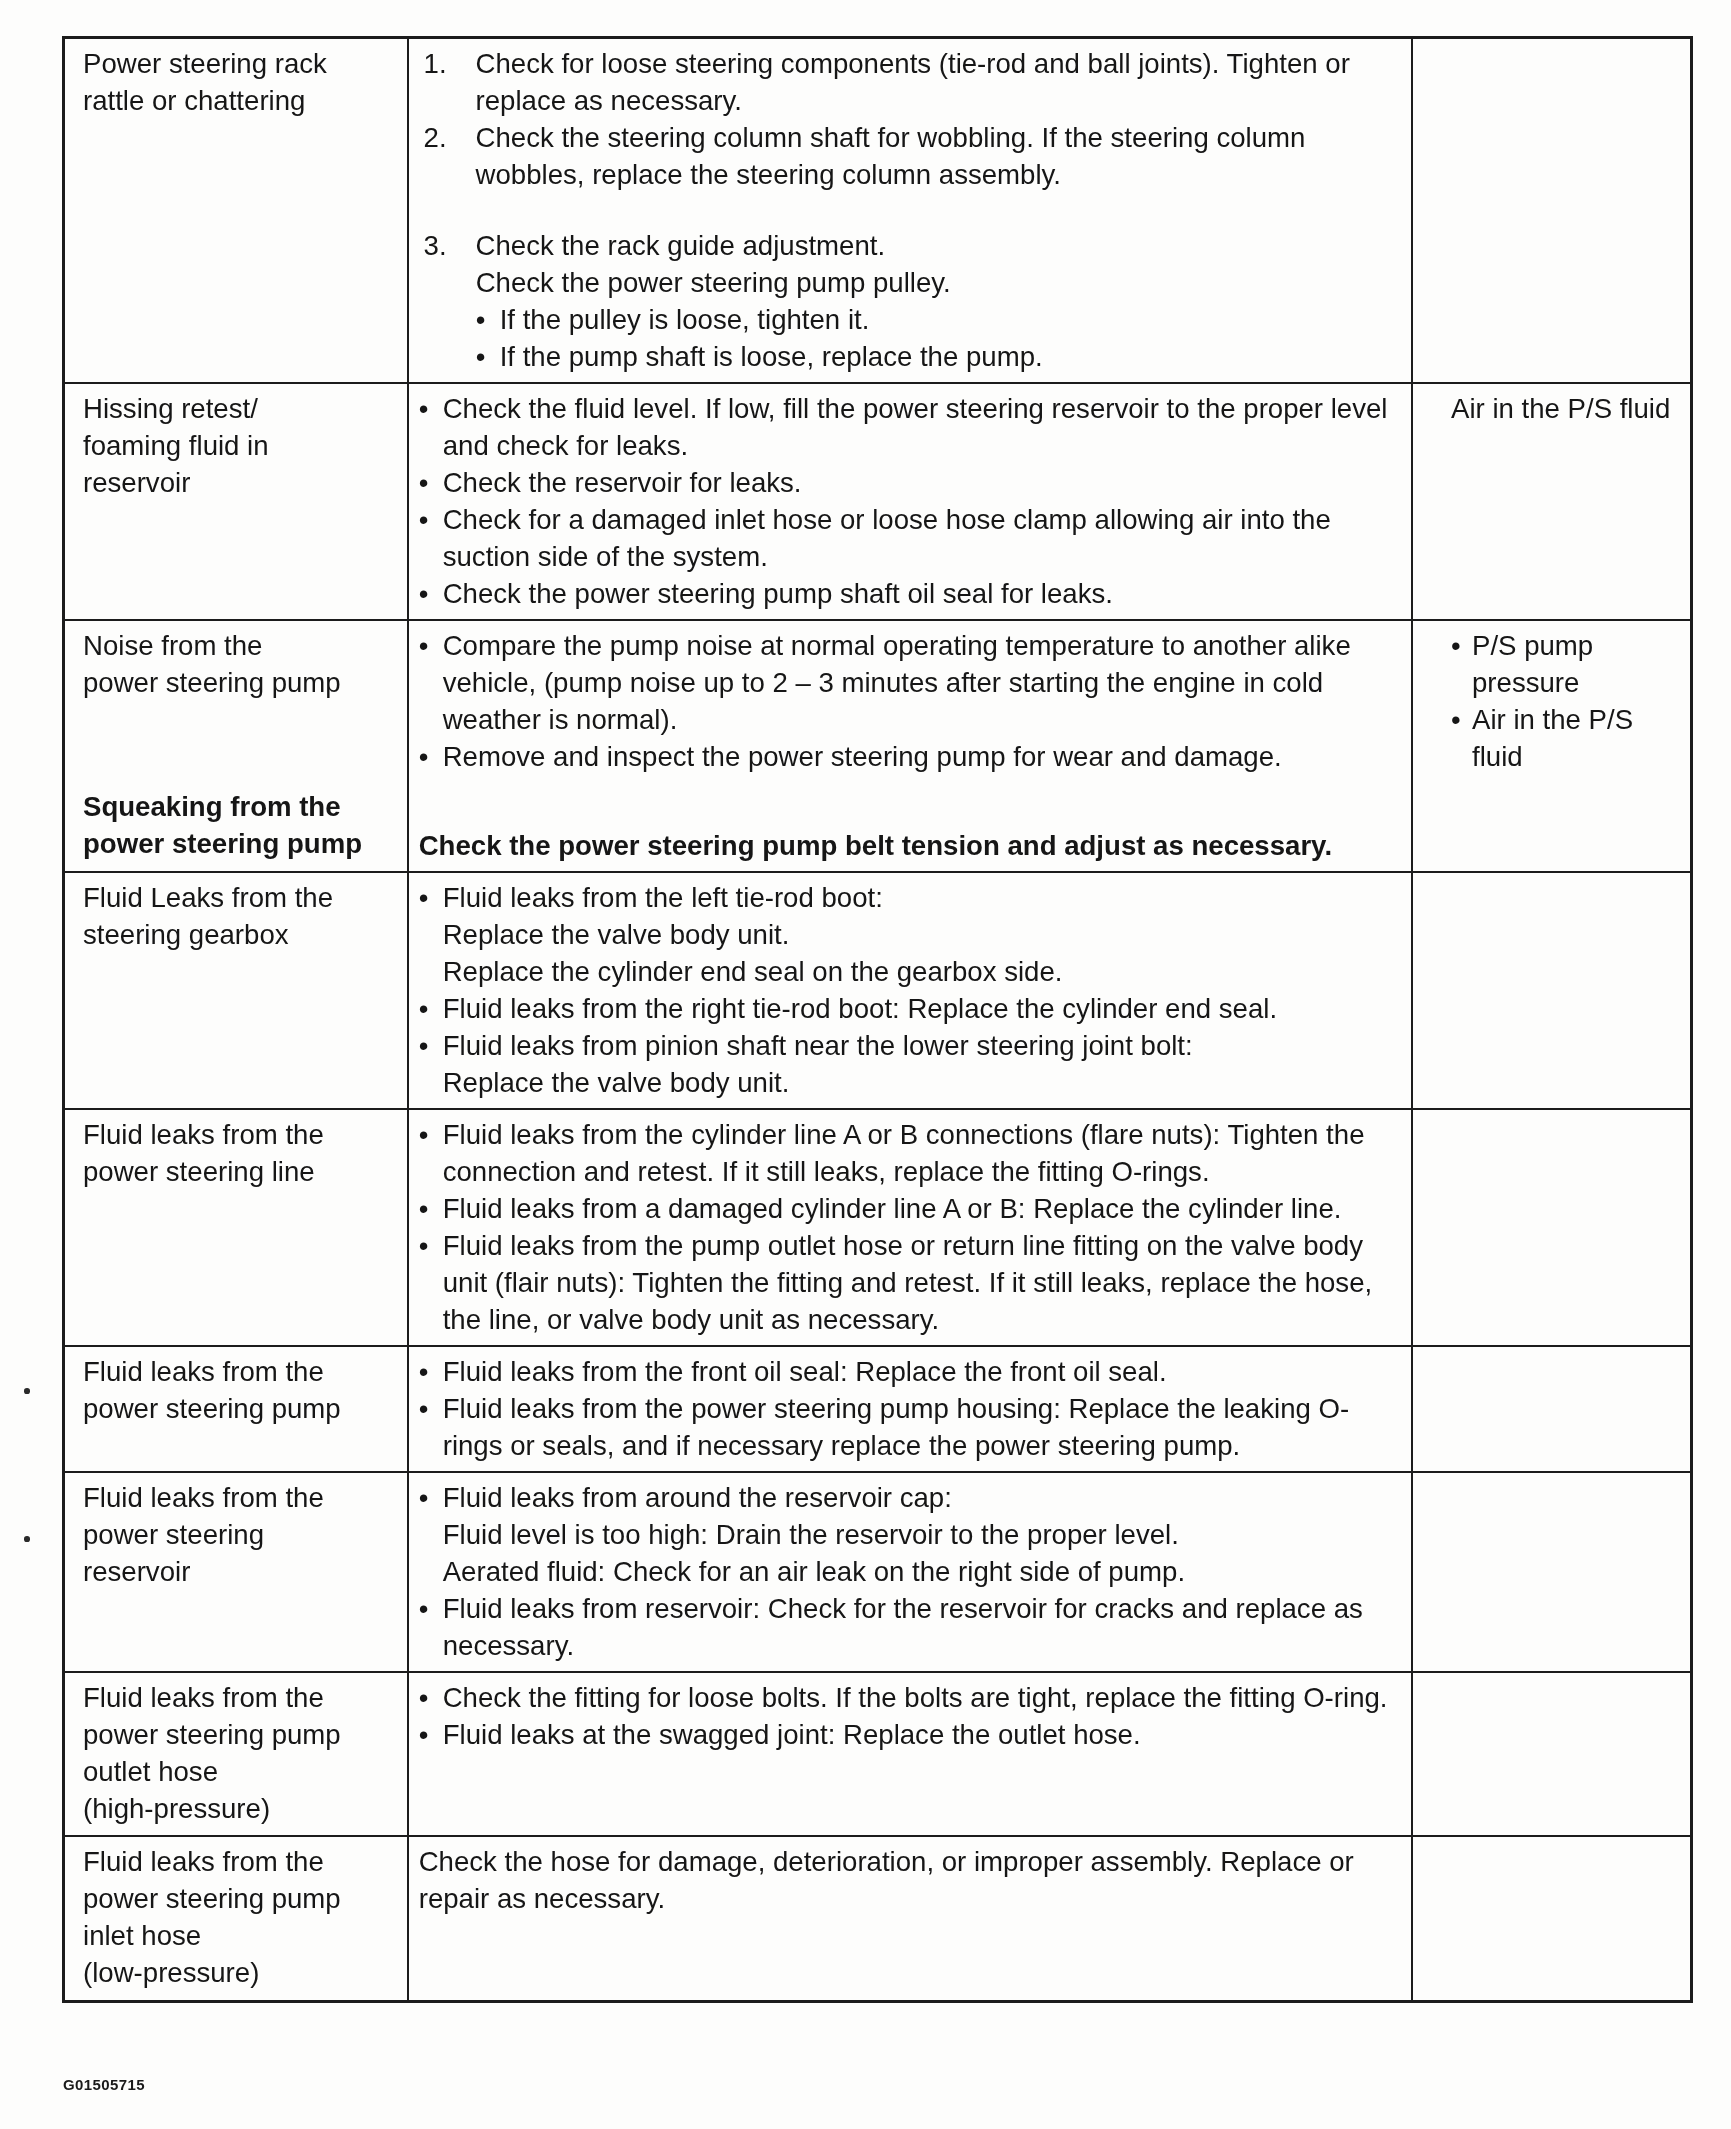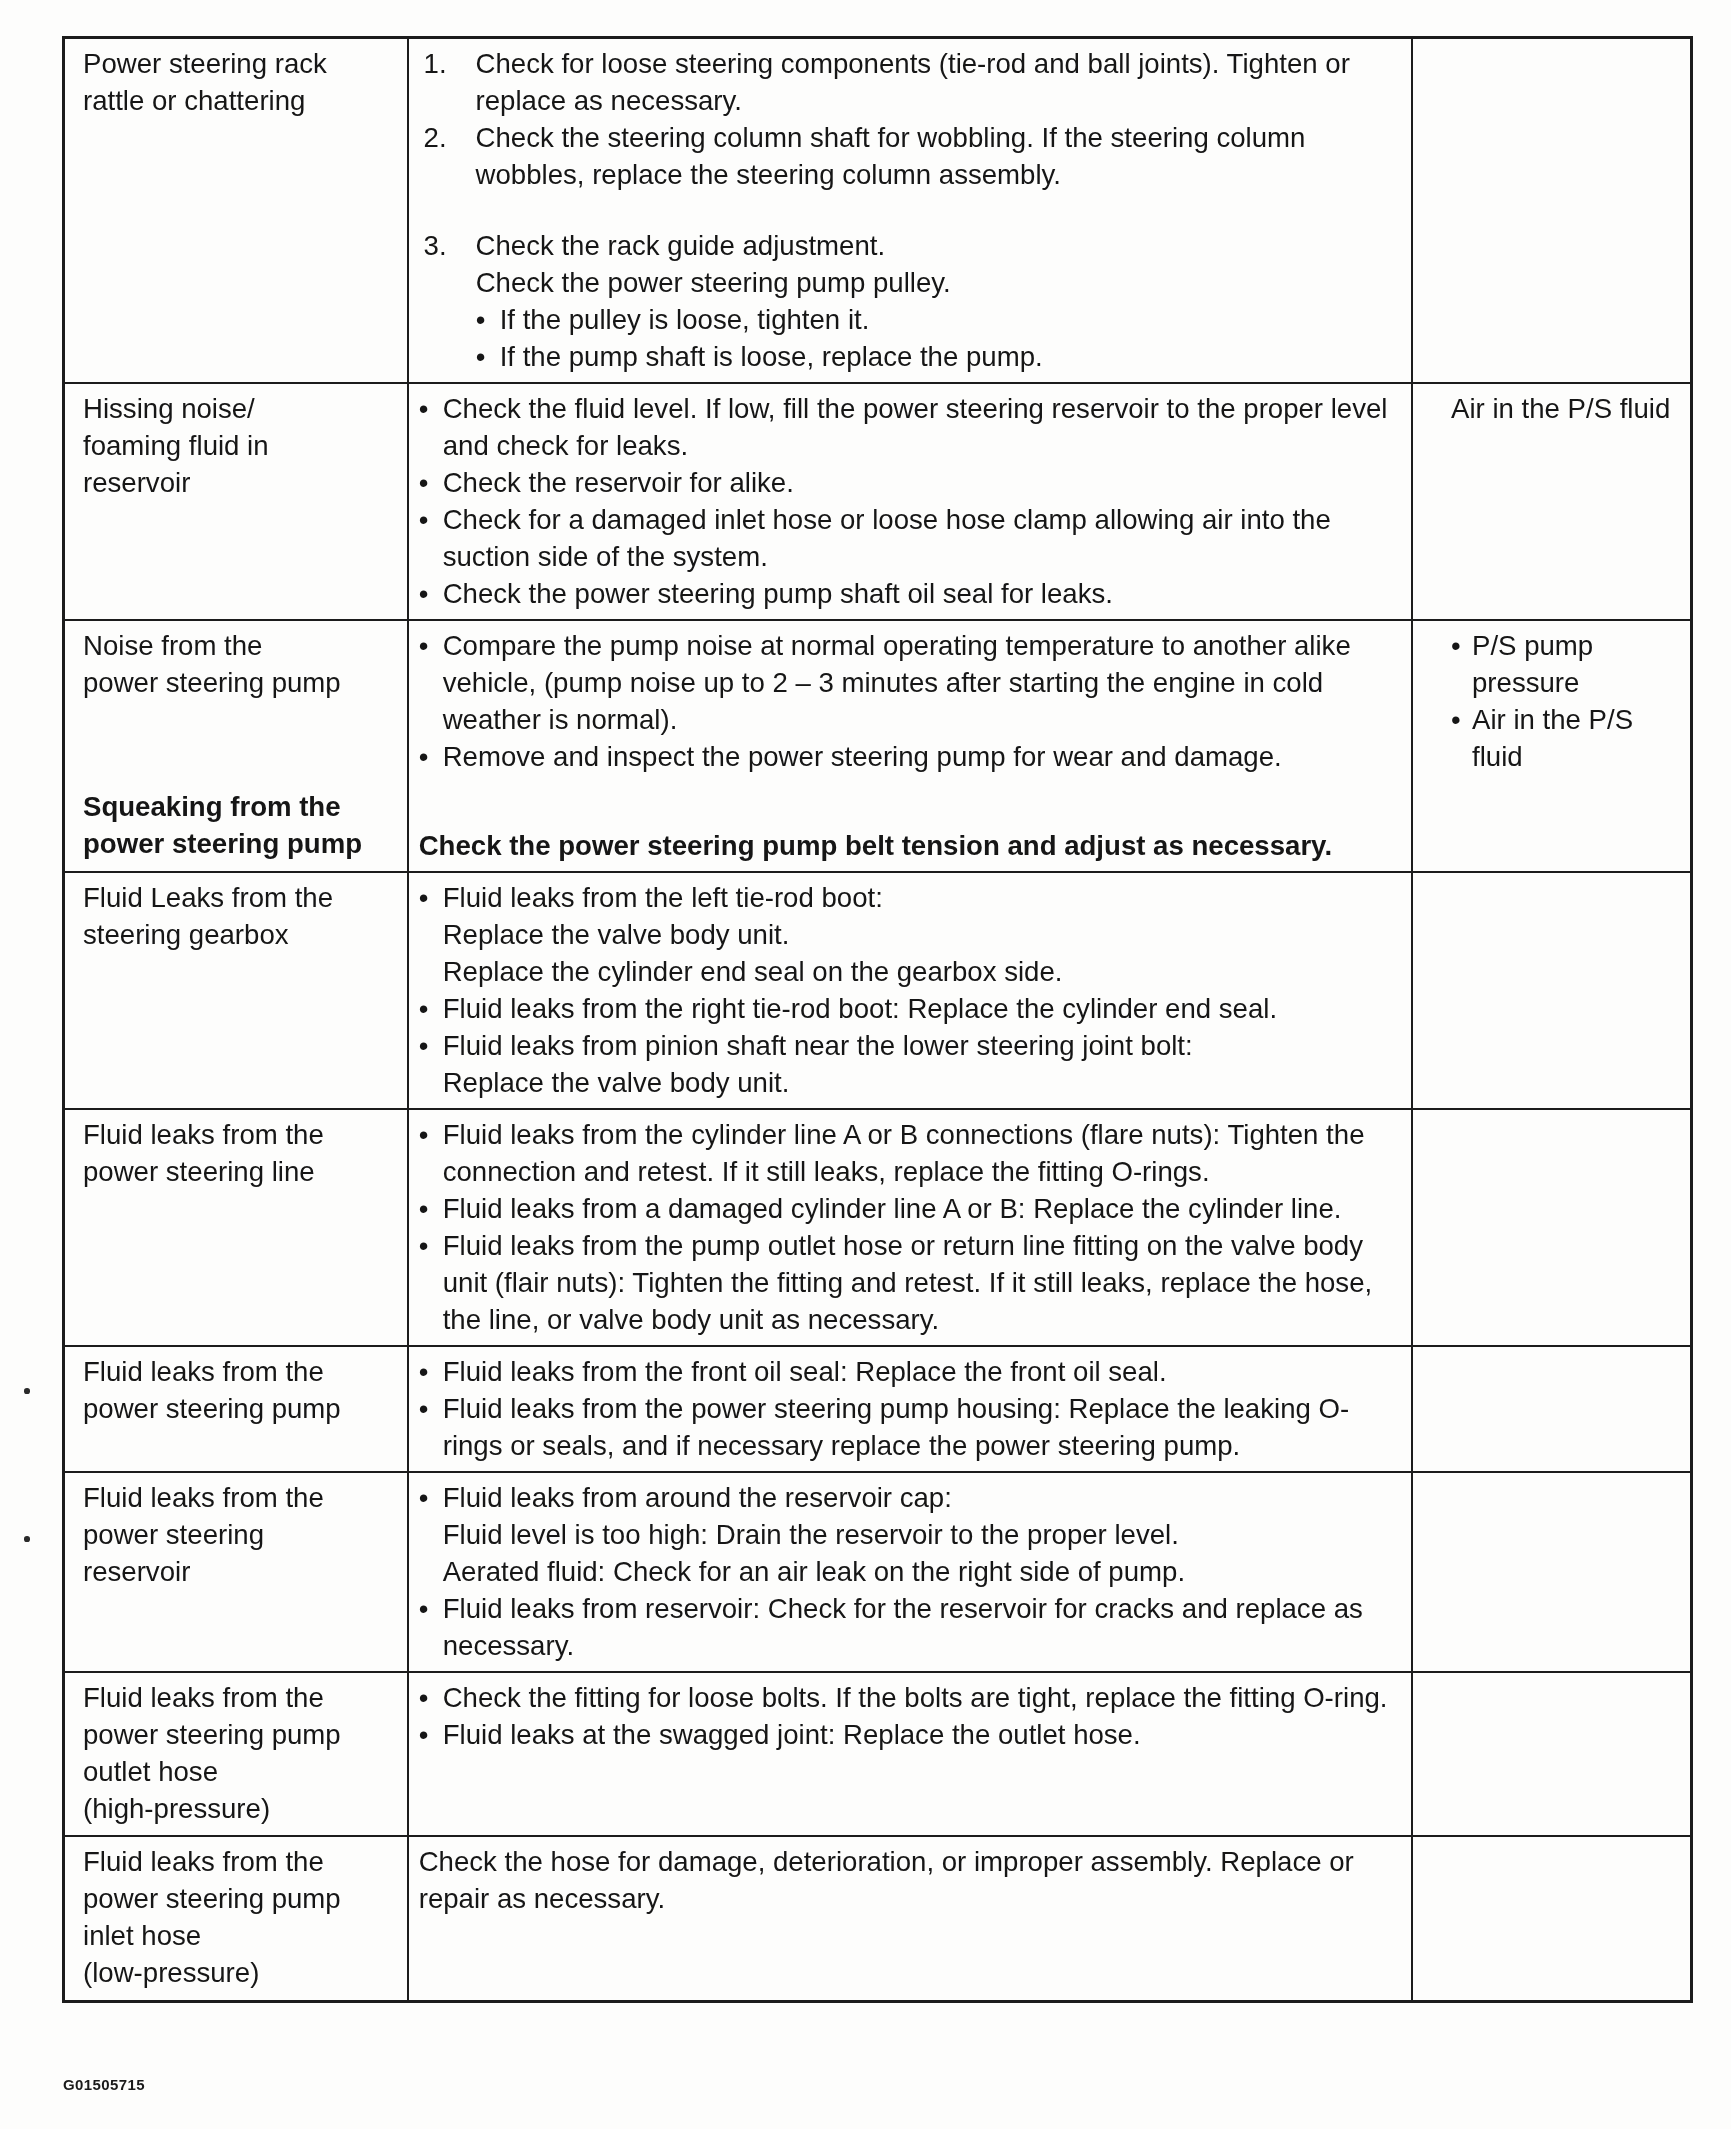--- a/index.html
+++ b/index.html
@@ -131,33 +131,33 @@
           <div class="p-item sub-bullet">
             <span class="marker">•</span>
             <span class="p-text">If the pump shaft is loose, replace the pump.</span>
           </div>
         </div>
         <div class="cell cause"></div>
       </div>
       <div class="row">
         <div class="cell symptom">
           <div class="sym-block">
-            <div class="sym-line">Hissing noise/</div>
+            <div class="sym-line">Hissing retest/</div>
             <div class="sym-line">foaming fluid in</div>
             <div class="sym-line">reservoir</div>
           </div>
         </div>
         <div class="cell procedure">
           <div class="p-item bullet">
             <span class="marker">•</span>
             <span class="p-text">Check the fluid level. If low, fill the power steering reservoir to the proper level and check for leaks.</span>
           </div>
           <div class="p-item bullet">
             <span class="marker">•</span>
-            <span class="p-text">Check the reservoir for alike.</span>
+            <span class="p-text">Check the reservoir for leaks.</span>
           </div>
           <div class="p-item bullet">
             <span class="marker">•</span>
             <span class="p-text">Check for a damaged inlet hose or loose hose clamp allowing air into the suction side of the system.</span>
           </div>
           <div class="p-item bullet">
             <span class="marker">•</span>
             <span class="p-text">Check the power steering pump shaft oil seal for leaks.</span>
           </div>
         </div>

